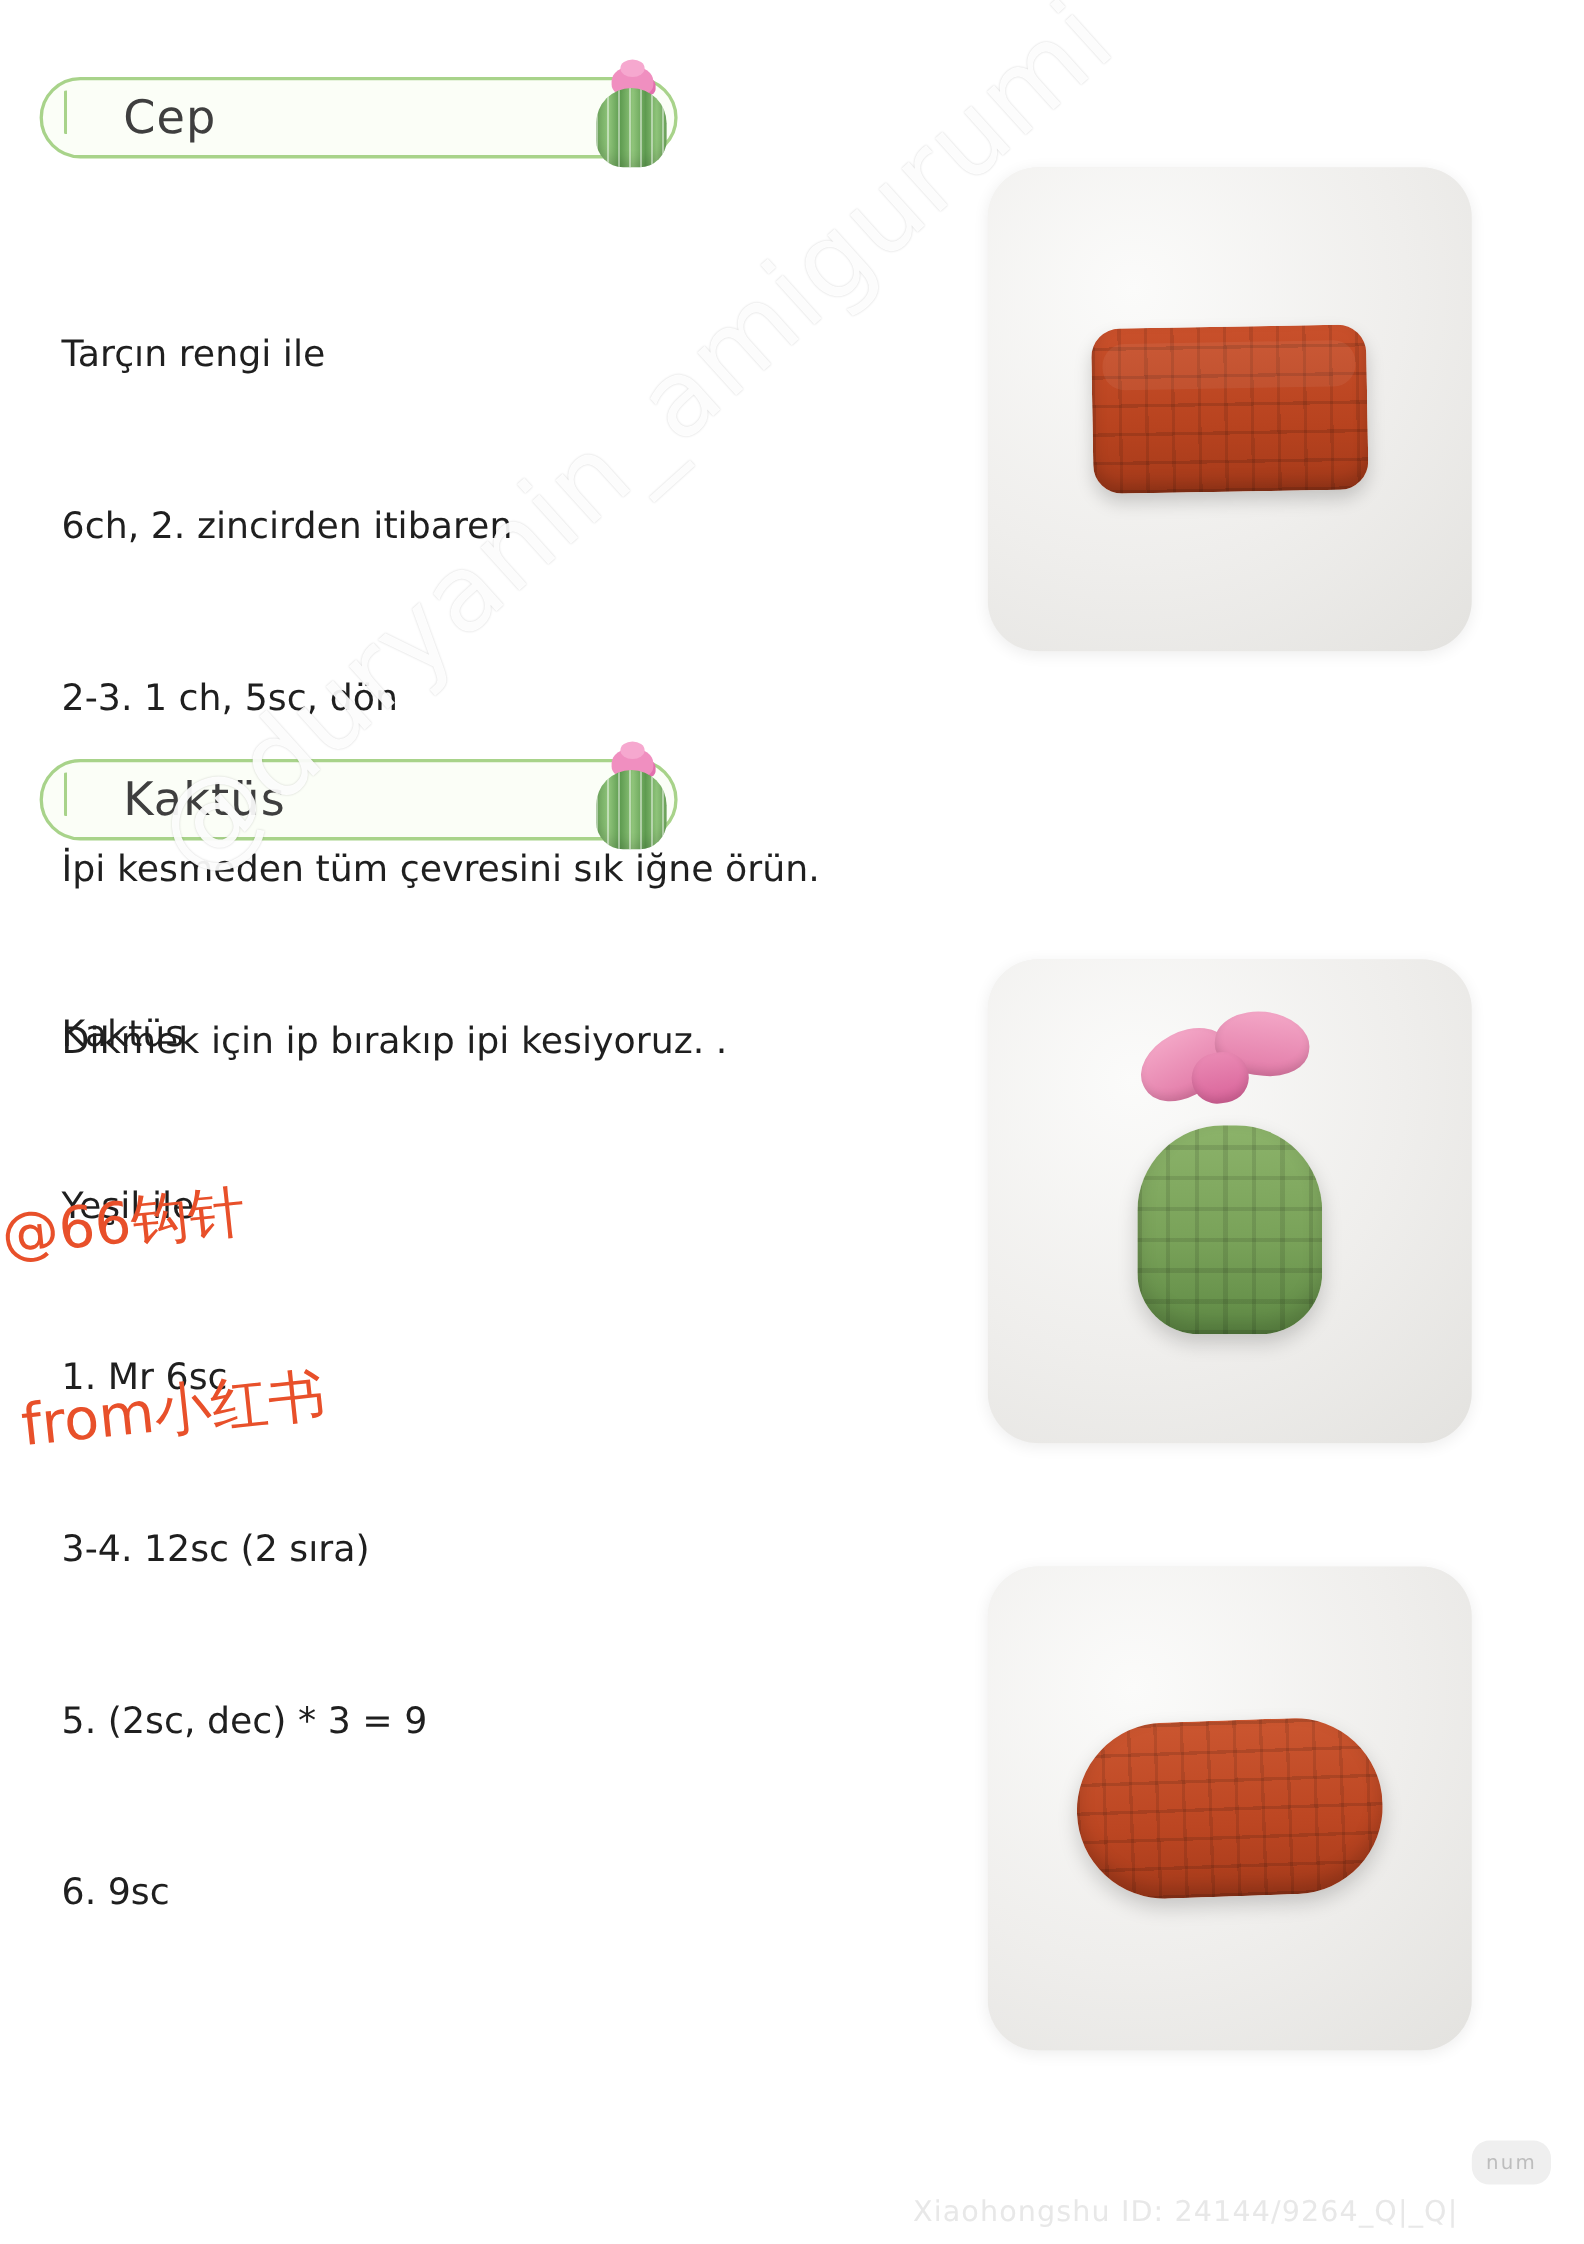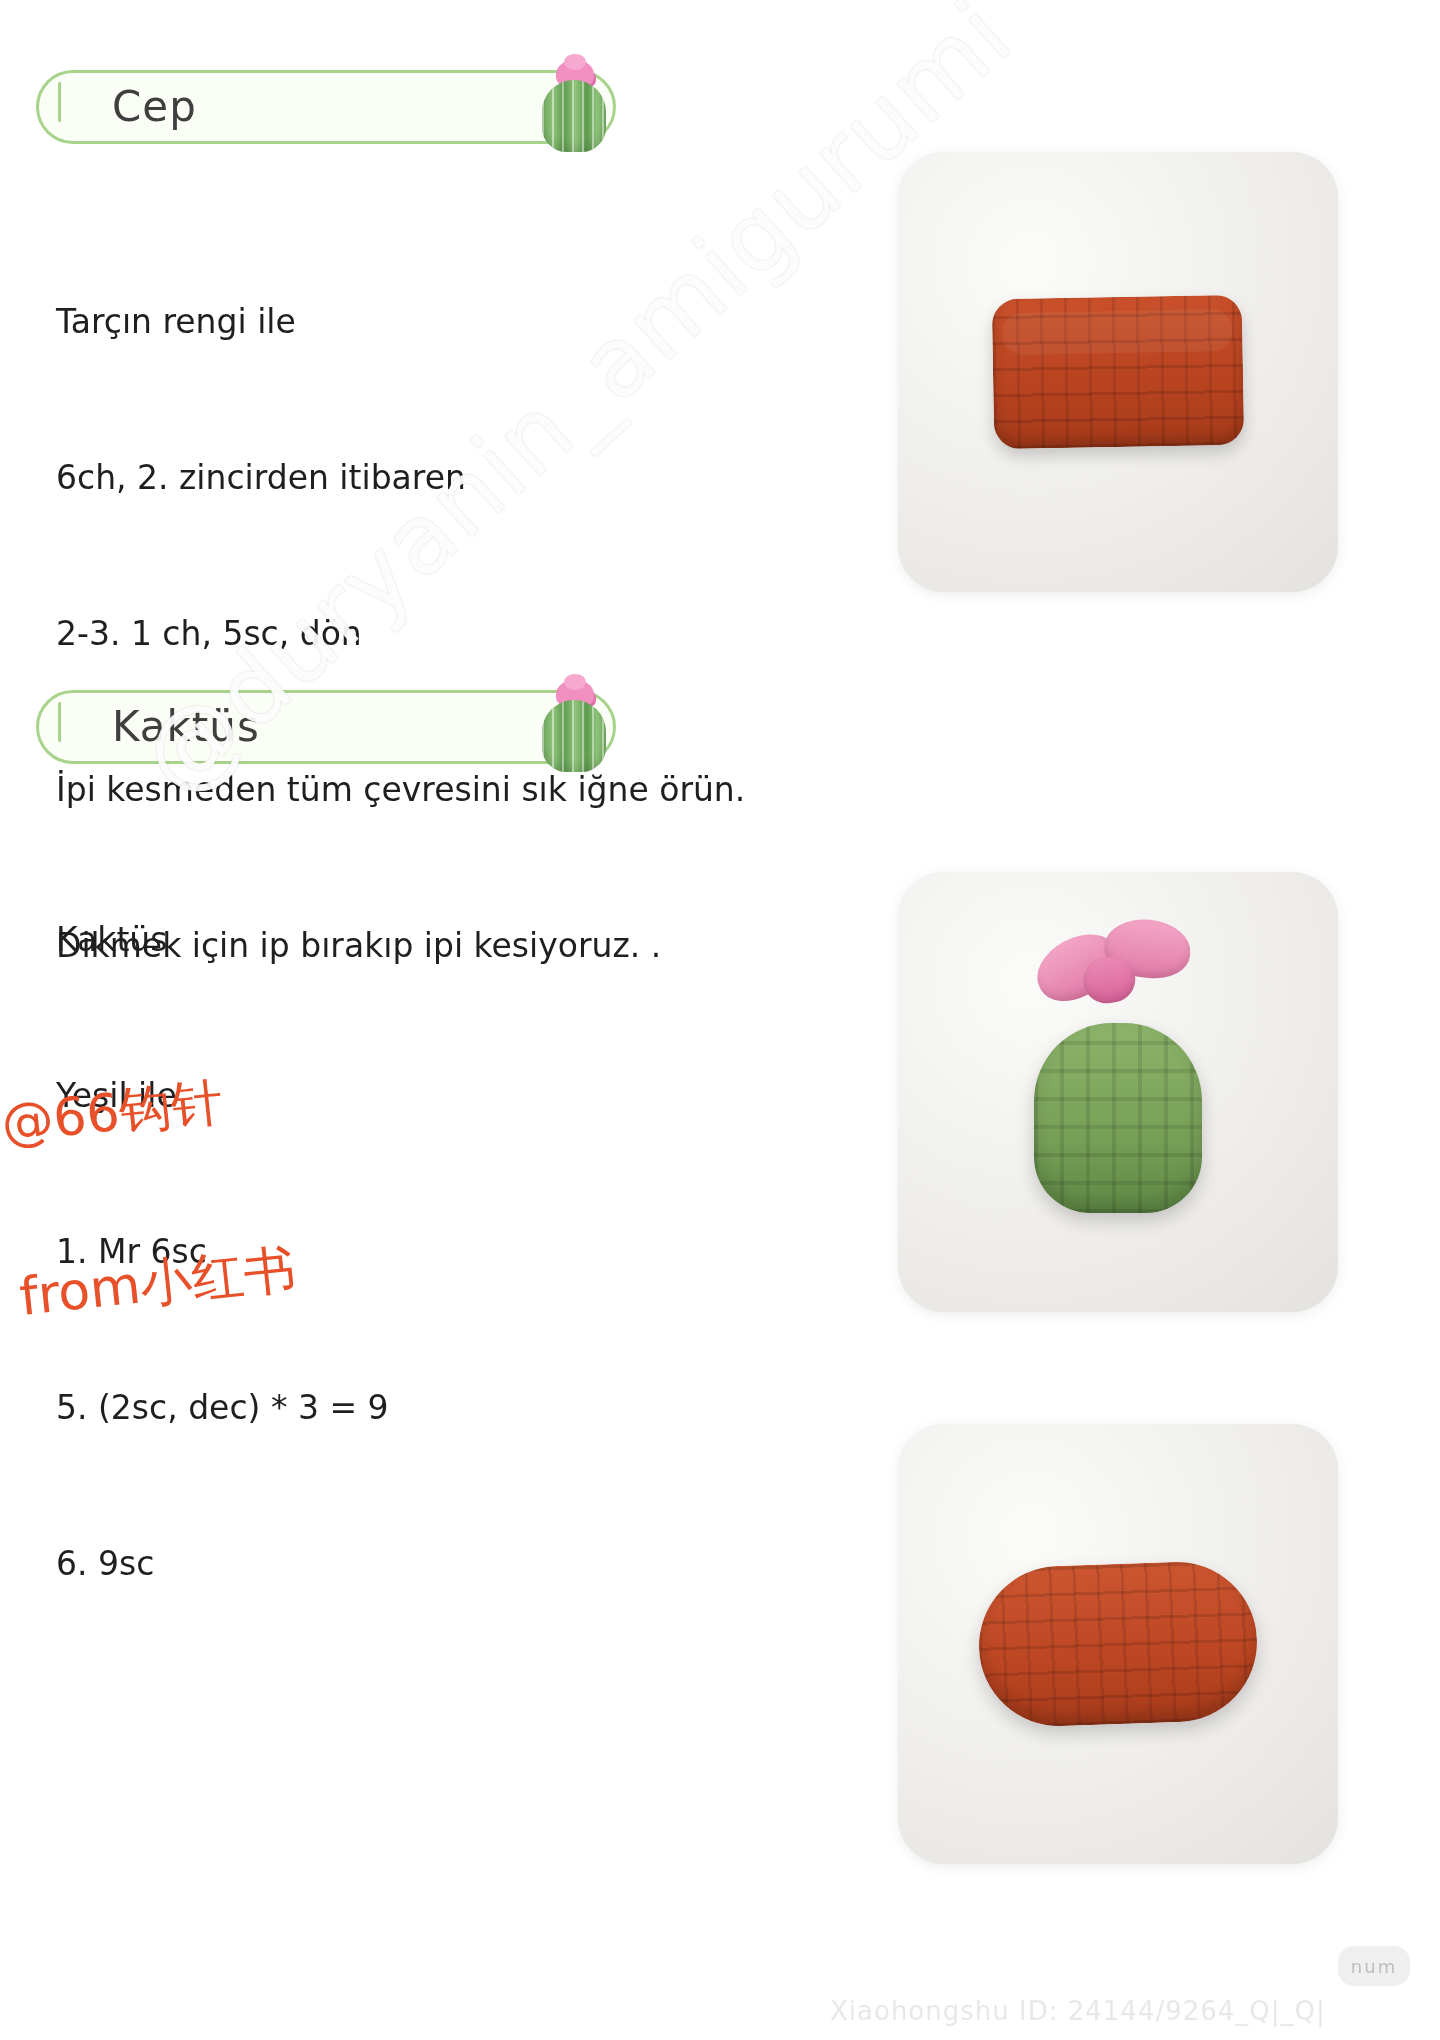--- a/index.html
+++ b/index.html
@@ -302,20 +302,21 @@
       <div class="cactus-flower"></div>
       <div class="cactus-body"></div>
       <div class="cactus-ribs"></div>
     </div>
   </div>
 
   <div class="text-block" style="top:776px;">
     <span class="text-line">Kaktüs</span>
     <span class="text-line">Yeşil ile</span>
     <span class="text-line">1. Mr 6sc</span>
+    <span class="text-line">3-4. 12sc (2 sıra)</span>
     <span class="text-line">5. (2sc, dec) * 3 = 9</span>
     <span class="text-line">6. 9sc</span>
     
     
     
     
     
     
     
     

